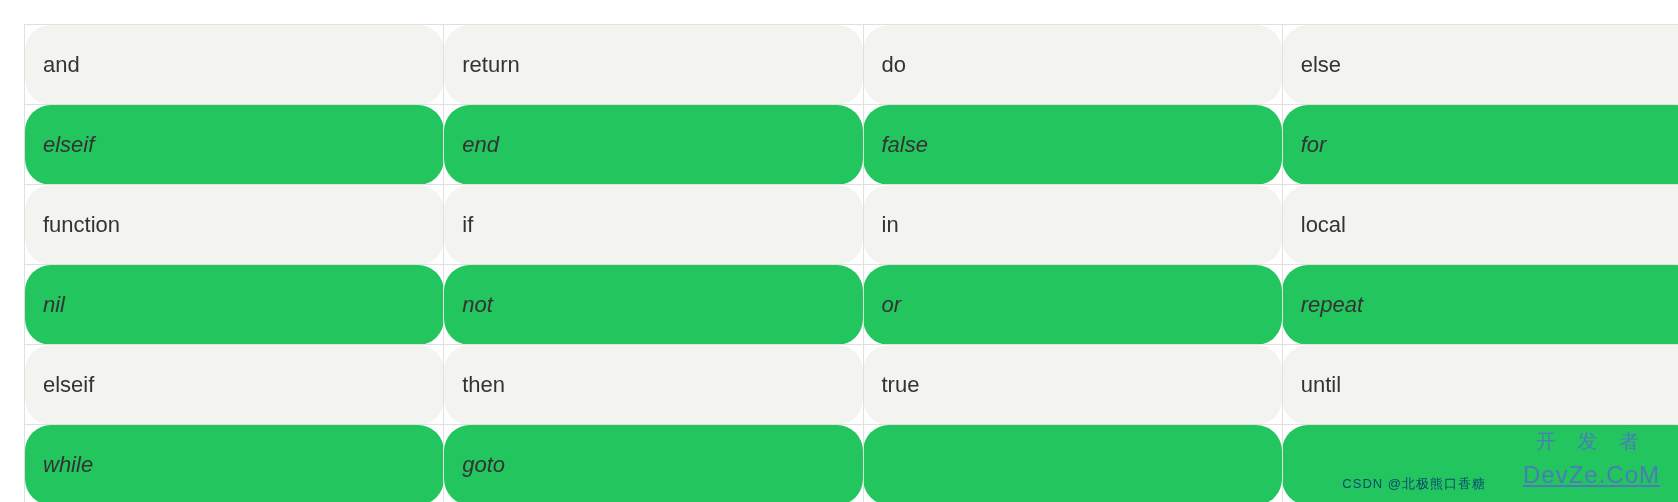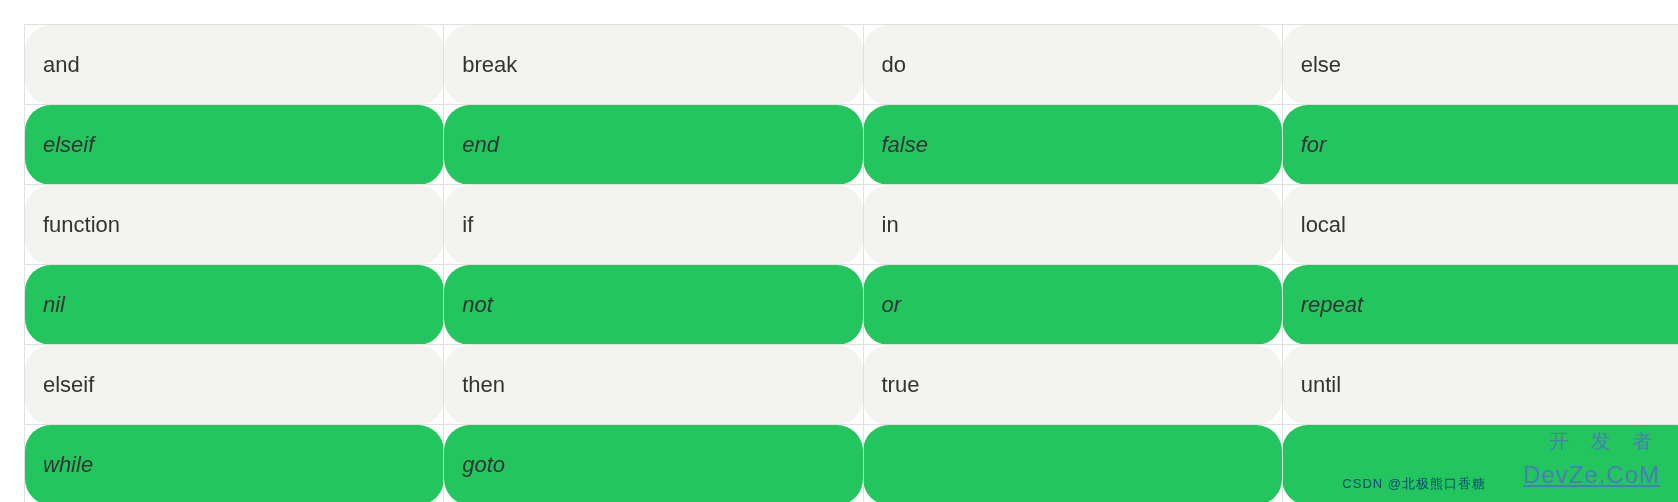--- a/index.html
+++ b/index.html
@@ -33,21 +33,21 @@
       background-color: #f3f3f0;
     }
     .row-plain td {
       background-color: #22c55e;
       font-style: italic;
     }
     .watermark {
       position: absolute;
       bottom: 8px;
       right: 18px;
-      text-align: right;
+      text-align: center;
       pointer-events: none;
     }
     .watermark-top {
       font-size: 20px;
       color: #4a7db8;
       letter-spacing: 8px;
       font-weight: 400;
     }
     .watermark-bottom {
       font-size: 24px;
@@ -66,21 +66,21 @@
       letter-spacing: 1px;
     }
   </style>
 </head>
 <body>
 
 <table class="keyword-table">
   <tbody>
     <tr class="row-shaded">
       <td>and</td>
-      <td>break</td>
+      <td>return</td>
       <td>do</td>
       <td>else</td>
     </tr>
     <tr class="row-plain">
       <td>elseif</td>
       <td>end</td>
       <td>false</td>
       <td>for</td>
     </tr>
     <tr class="row-shaded">

